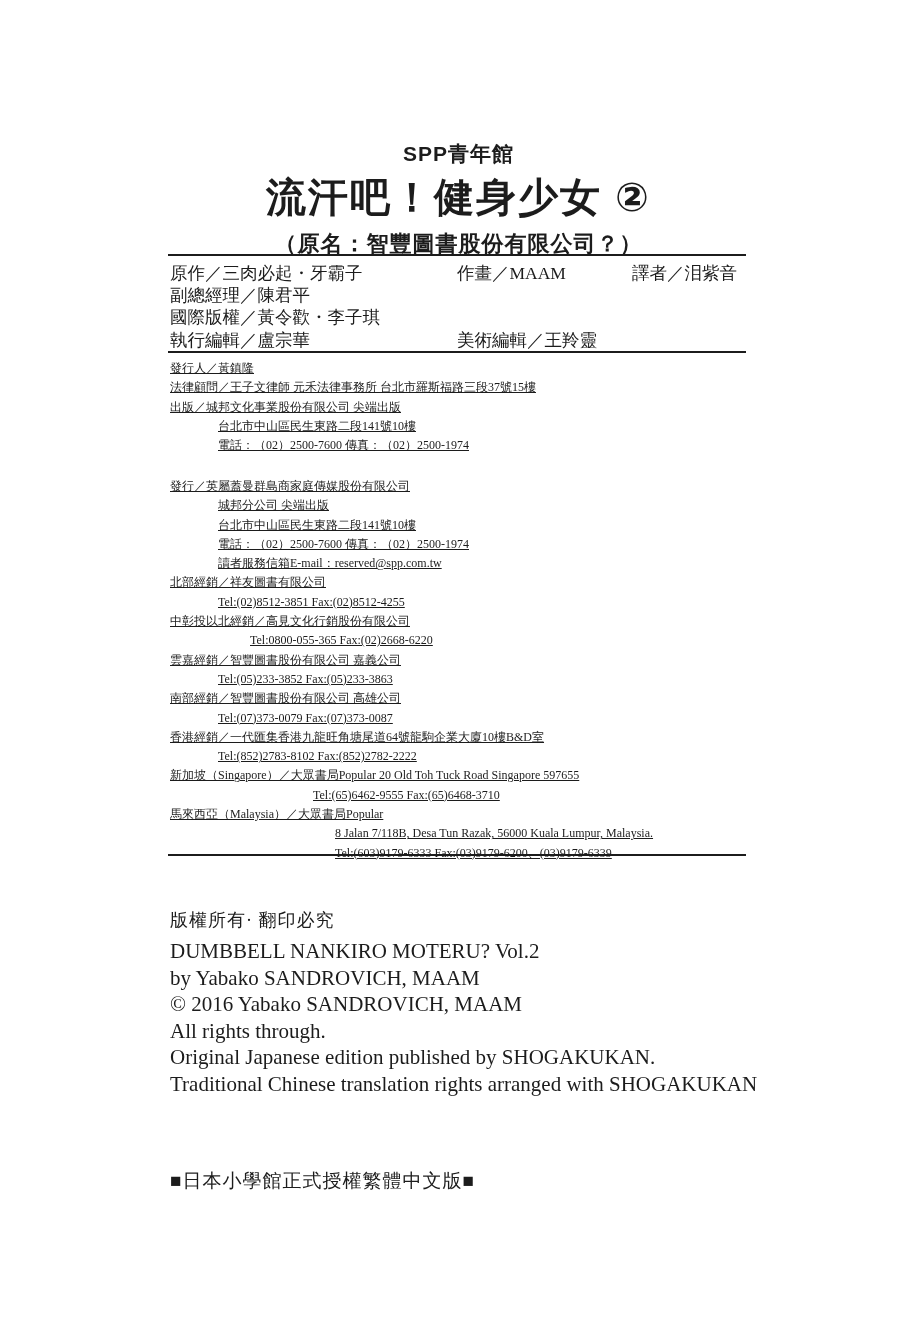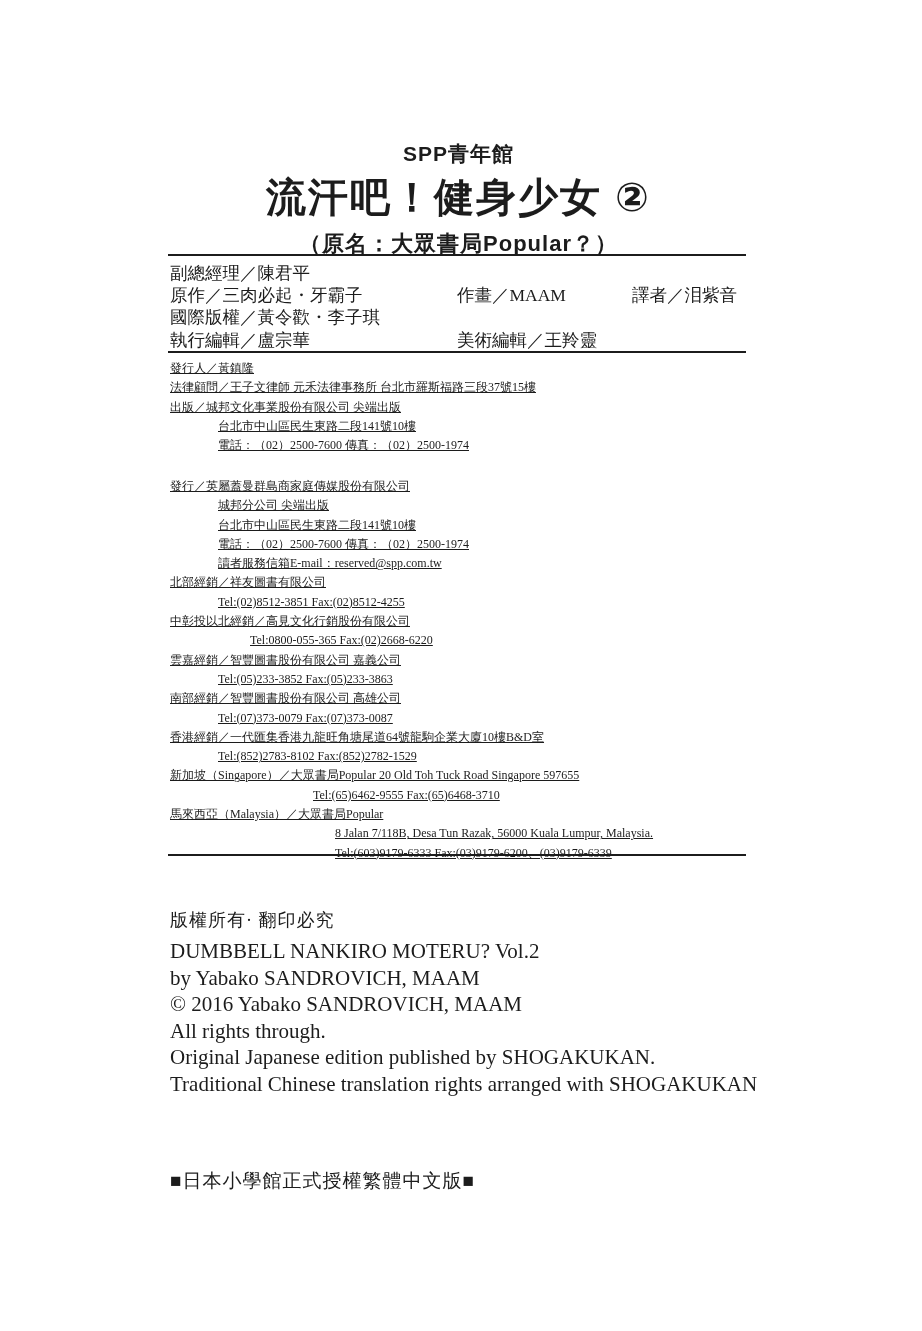--- a/index.html
+++ b/index.html
@@ -50,33 +50,33 @@
   .license-line { top: 1168px; font-size: 19px; letter-spacing: 1px; }
 </style>
 </head>
 <body>
 
 <div class="page">
 
   <div class="content header">
     <div class="series-label">SPP青年館</div>
     <div class="book-title">流汗吧！健身少女 ②</div>
-    <div class="orig-title">（原名：大眾書局Popular？）</div>
+    <div class="orig-title">（原名：智豐圖書股份有限公司？）</div>
   </div>
 
   <div class="rule rule1"></div>
 
   <div class="content credits">
     <div class="credit-row">
-      <span class="credit-col1">副總經理／陳君平</span>
-    </div>
-    <div class="credit-row">
       <span class="credit-col1">原作／三肉必起・牙霸子</span>
       <span class="credit-col2">作畫／MAAM</span>
       <span class="credit-col3">譯者／泪紫音</span>
+    </div>
+    <div class="credit-row">
+      <span class="credit-col1">副總經理／陳君平</span>
     </div>
     <div class="credit-row">
       <span class="credit-col1">國際版權／黃令歡・李子琪</span>
     </div>
     <div class="credit-row">
       <span class="credit-col1">執行編輯／盧宗華</span>
       <span class="credit-col2">美術編輯／王羚靈</span>
     </div>
   </div>
 
@@ -98,21 +98,21 @@
     <div class="line ind-1">讀者服務信箱E-mail：reserved@spp.com.tw</div>
     <div class="line">北部經銷／祥友圖書有限公司</div>
     <div class="line ind-1">Tel:(02)8512-3851 Fax:(02)8512-4255</div>
     <div class="line">中彰投以北經銷／高見文化行銷股份有限公司</div>
     <div class="line ind-2">Tel:0800-055-365  Fax:(02)2668-6220</div>
     <div class="line">雲嘉經銷／智豐圖書股份有限公司  嘉義公司</div>
     <div class="line ind-1">Tel:(05)233-3852  Fax:(05)233-3863</div>
     <div class="line">南部經銷／智豐圖書股份有限公司  高雄公司</div>
     <div class="line ind-1">Tel:(07)373-0079  Fax:(07)373-0087</div>
     <div class="line">香港經銷／一代匯集香港九龍旺角塘尾道64號龍駒企業大廈10樓B&amp;D室</div>
-    <div class="line ind-1">Tel:(852)2783-8102  Fax:(852)2782-1529</div>
+    <div class="line ind-1">Tel:(852)2783-8102  Fax:(852)2782-2222</div>
     <div class="line">新加坡（Singapore）／大眾書局Popular 20 Old Toh Tuck Road Singapore 597655</div>
     <div class="line ind-3">Tel:(65)6462-9555  Fax:(65)6468-3710</div>
     <div class="line">馬來西亞（Malaysia）／大眾書局Popular</div>
     <div class="line ind-4">8 Jalan 7/118B, Desa Tun Razak, 56000 Kuala Lumpur, Malaysia.</div>
     <div class="line ind-4">Tel:(603)9179-6333  Fax:(03)9179-6200、(03)9179-6339</div>
   </div>
 
   <div class="rule rule3"></div>
 
   <div class="content copyright-notice">版權所有· 翻印必究</div>

